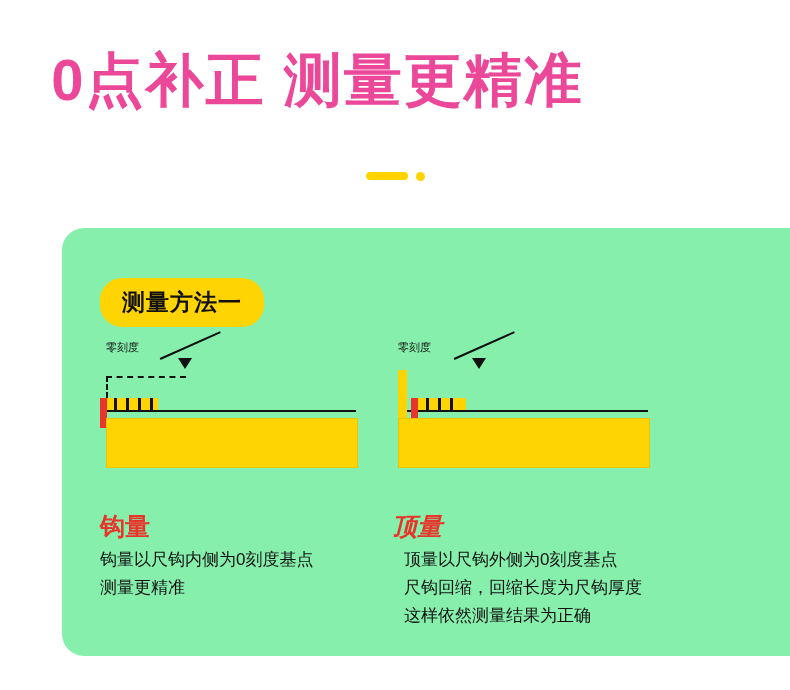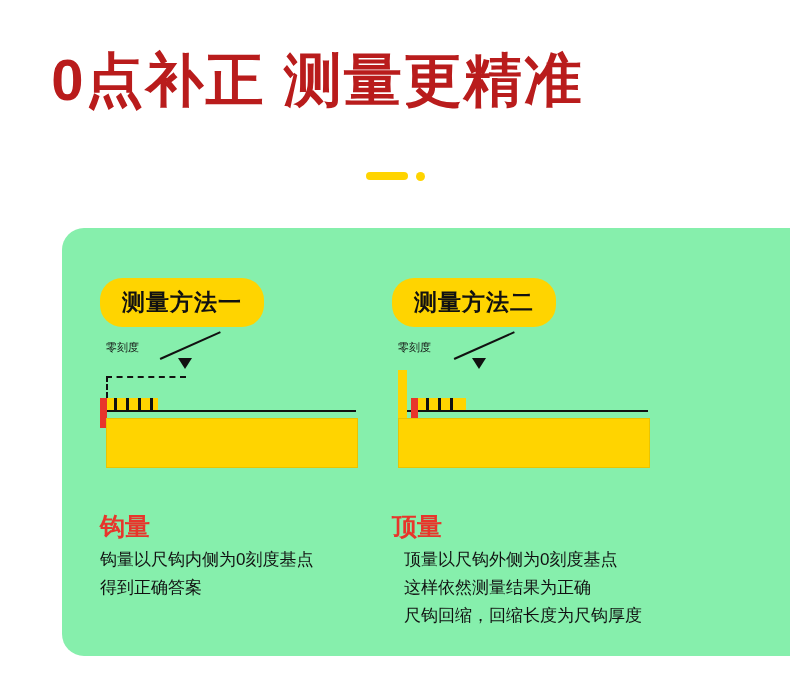--- a/index.html
+++ b/index.html
@@ -20,21 +20,21 @@
     height: 690px;
   }
   .headline {
     position: absolute;
     top: 48px;
     left: 0;
     width: 635px;
     text-align: center;
     font-size: 58px;
     font-weight: bold;
-    color: #b91c1c;
+    color: #ec4899;
     letter-spacing: 2px;
     line-height: 1.1;
     white-space: nowrap;
   }
   .divider {
     position: absolute;
     top: 168px;
     left: 0;
     width: 790px;
     height: 16px;
@@ -203,48 +203,47 @@
         <div class="tick" style="left:50px; top:50px; height:12px;"></div>
 
         <div class="hook" style="left:0px; top:50px; width:7px; height:30px;"></div>
 
         <div class="tape-body" style="left:6px; top:70px; width:250px; height:48px;"></div>
       </div>
 
       <div class="cap-title" style="left:0px; top:282px;">钩量</div>
       <div class="cap-lines" style="left:0px; top:318px;">
         <div>钩量以尺钩内侧为0刻度基点</div>
-        <div>得到正确答案</div>
+        <div>测量更精准</div>
       </div>
     </div>
 
     <div class="col col-right">
-      <div class="pill">测量方法二</div>
 
       <div class="zero-label" style="left:6px; top:112px;">零刻度</div>
 
       <div class="diagram">
         <div class="leader" style="left:62px; top:10px; width:66px; transform:rotate(-24deg);"></div>
         <div class="arrow-down" style="left:80px; top:10px;"></div>
 
         <div class="tape-blade" style="left:6px; top:22px; width:9px; height:54px;"></div>
 
         <div class="tape-blade" style="left:26px; top:50px; width:48px; height:12px;"></div>
         <div class="blade-line" style="left:15px; top:62px; width:241px;"></div>
         <div class="tick" style="left:34px; top:50px; height:12px;"></div>
         <div class="tick" style="left:46px; top:50px; height:12px;"></div>
         <div class="tick" style="left:58px; top:50px; height:12px;"></div>
 
         <div class="hook" style="left:19px; top:50px; width:7px; height:22px;"></div>
 
         <div class="tape-body" style="left:6px; top:70px; width:250px; height:48px;"></div>
       </div>
 
-      <div class="cap-title" style="left:0px; top:282px;">顶量</div>
+      <div class="cap-title" style="left:0px; top:282px;font-style:italic;">顶量</div>
       <div class="cap-lines" style="left:12px; top:318px;">
         <div>顶量以尺钩外侧为0刻度基点</div>
+        <div>尺钩回缩，回缩长度为尺钩厚度</div>
         <div>这样依然测量结果为正确</div>
-        <div>尺钩回缩，回缩长度为尺钩厚度</div>
       </div>
     </div>
 
   </div>
 </div>
 
 </body></html>

